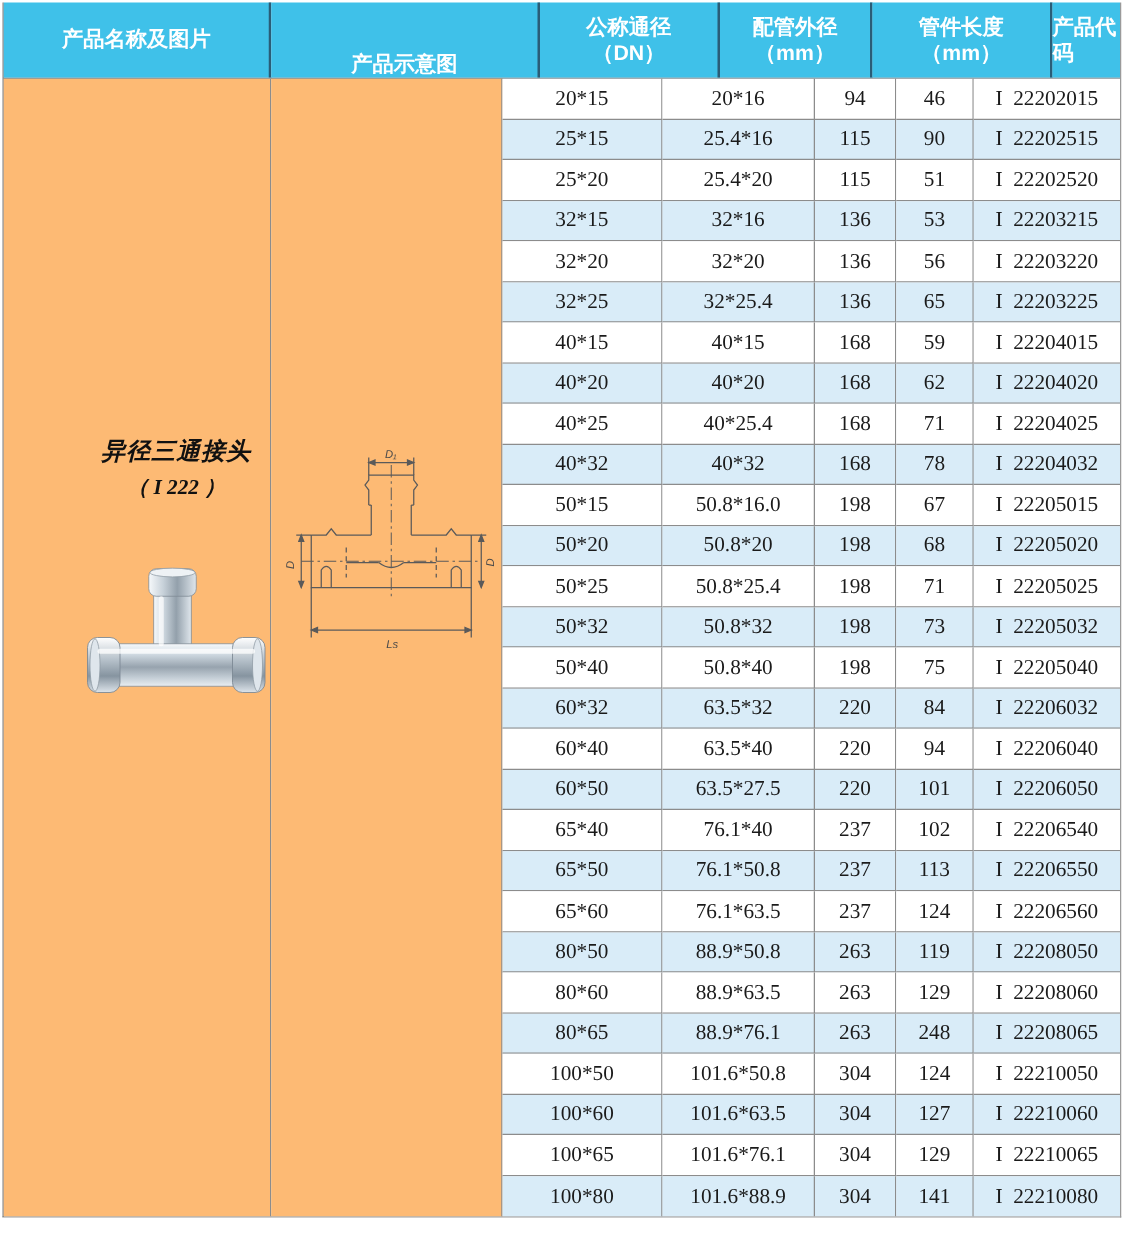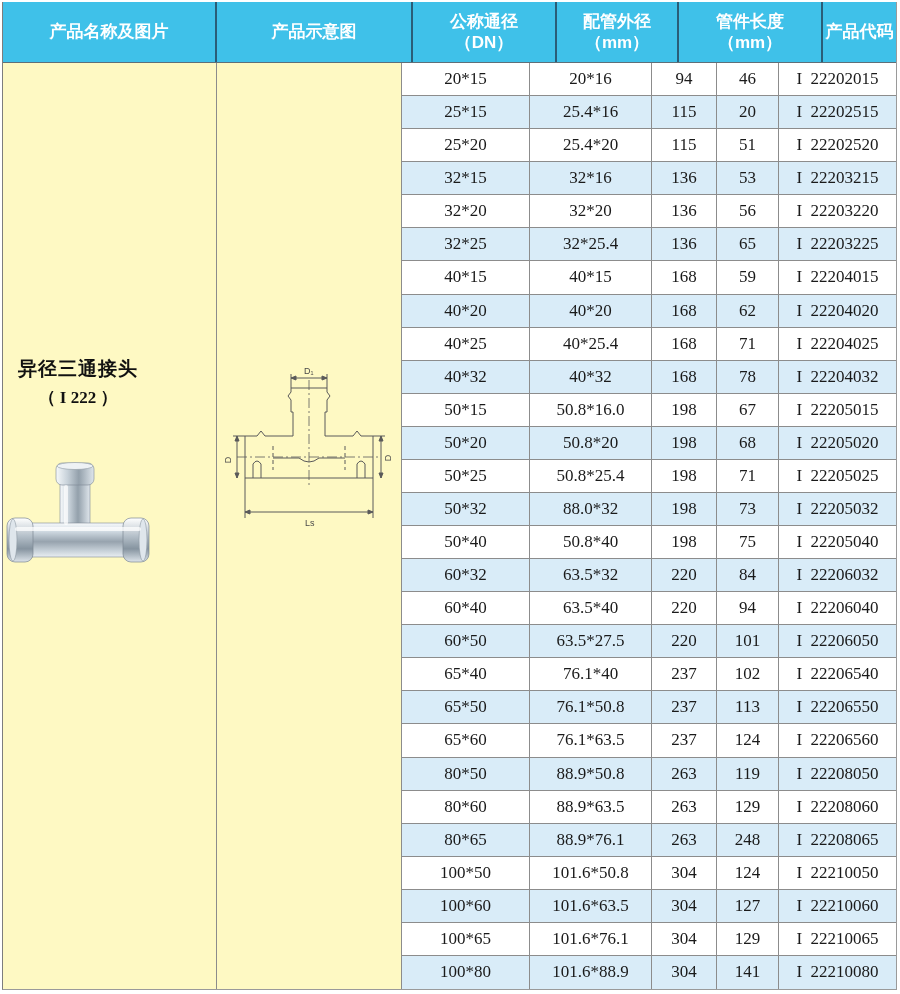--- a/index.html
+++ b/index.html
@@ -2,21 +2,21 @@
 <html><head>
 <meta charset="utf-8">
 <style>
   * { margin:0; padding:0; box-sizing:border-box; }
   html,body { background:#ffffff; }
   body { font-family:"Liberation Serif","DejaVu Serif",serif; }
 
   .page {
     width:900px; height:994px;
     background:#ffffff;
-    padding:2px 3px 4px 2px;
+    padding:2px 3px 20px 2px;
     position:relative;
   }
   .sheet {
     width:100%; height:100%;
     border-left:1px solid #7d7d7d;
     border-right:1px solid #9a9a9a;
     border-bottom:1px solid #9a9a9a;
     display:flex; flex-direction:column;
     background:#fff;
   }
@@ -32,34 +32,34 @@
     color:#ffffff;
     display:flex; flex-direction:column;
     align-items:center; justify-content:center;
     font-family:"Liberation Sans","DejaVu Sans",sans-serif;
     font-weight:bold; font-size:17px; line-height:1.25;
     border-right:2px solid #2a5d77;
   }
   .h-cell:last-child { border-right:none; }
   .h-cell span:empty { display:none; }
   .hc1 { width:214px; }
-  .hc2 { width:196px; }
+  .hc2 { width:215px;justify-content:flex-end; }
   .hc3 { width:144px; }
   .hc4 { width:122px; }
   .hc5 { width:144px; }
   .hc6 { flex:1; }
 
   
   .body-row { flex:1; display:flex; min-height:0; }
 
   .tall-cell {
     border-right:1px solid #8c8c8c;
-    background:#fef9c3;
+    background:#fdba74;
     display:flex; flex-direction:column;
-    align-items:flex-start; justify-content:center;
+    align-items:flex-end; justify-content:center;font-style:italic;
   }
   .product-cell { width:214px; }
   .diagram-cell { width:185px; }
 
   .product-group { margin-top:-120px; text-align:center; }
   .product-name { font-size:19px; font-weight:bold; color:#111; letter-spacing:1px; }
   .product-code { font-size:17px; font-weight:bold; color:#111; margin-top:4px; }
   .product-photo { margin-top:48px; }
 
   
@@ -215,21 +215,21 @@
 
       <div class="data-grid">
           <div class="cell">20*15</div>
           <div class="cell">20*16</div>
           <div class="cell">94</div>
           <div class="cell">46</div>
           <div class="cell lastcol">I  22202015</div>
           <div class="cell alt">25*15</div>
           <div class="cell alt">25.4*16</div>
           <div class="cell alt">115</div>
-          <div class="cell alt">20</div>
+          <div class="cell alt">90</div>
           <div class="cell alt lastcol">I  22202515</div>
           <div class="cell">25*20</div>
           <div class="cell">25.4*20</div>
           <div class="cell">115</div>
           <div class="cell">51</div>
           <div class="cell lastcol">I  22202520</div>
           <div class="cell alt">32*15</div>
           <div class="cell alt">32*16</div>
           <div class="cell alt">136</div>
           <div class="cell alt">53</div>
@@ -273,21 +273,21 @@
           <div class="cell alt">50.8*20</div>
           <div class="cell alt">198</div>
           <div class="cell alt">68</div>
           <div class="cell alt lastcol">I  22205020</div>
           <div class="cell">50*25</div>
           <div class="cell">50.8*25.4</div>
           <div class="cell">198</div>
           <div class="cell">71</div>
           <div class="cell lastcol">I  22205025</div>
           <div class="cell alt">50*32</div>
-          <div class="cell alt">88.0*32</div>
+          <div class="cell alt">50.8*32</div>
           <div class="cell alt">198</div>
           <div class="cell alt">73</div>
           <div class="cell alt lastcol">I  22205032</div>
           <div class="cell">50*40</div>
           <div class="cell">50.8*40</div>
           <div class="cell">198</div>
           <div class="cell">75</div>
           <div class="cell lastcol">I  22205040</div>
           <div class="cell alt">60*32</div>
           <div class="cell alt">63.5*32</div>

